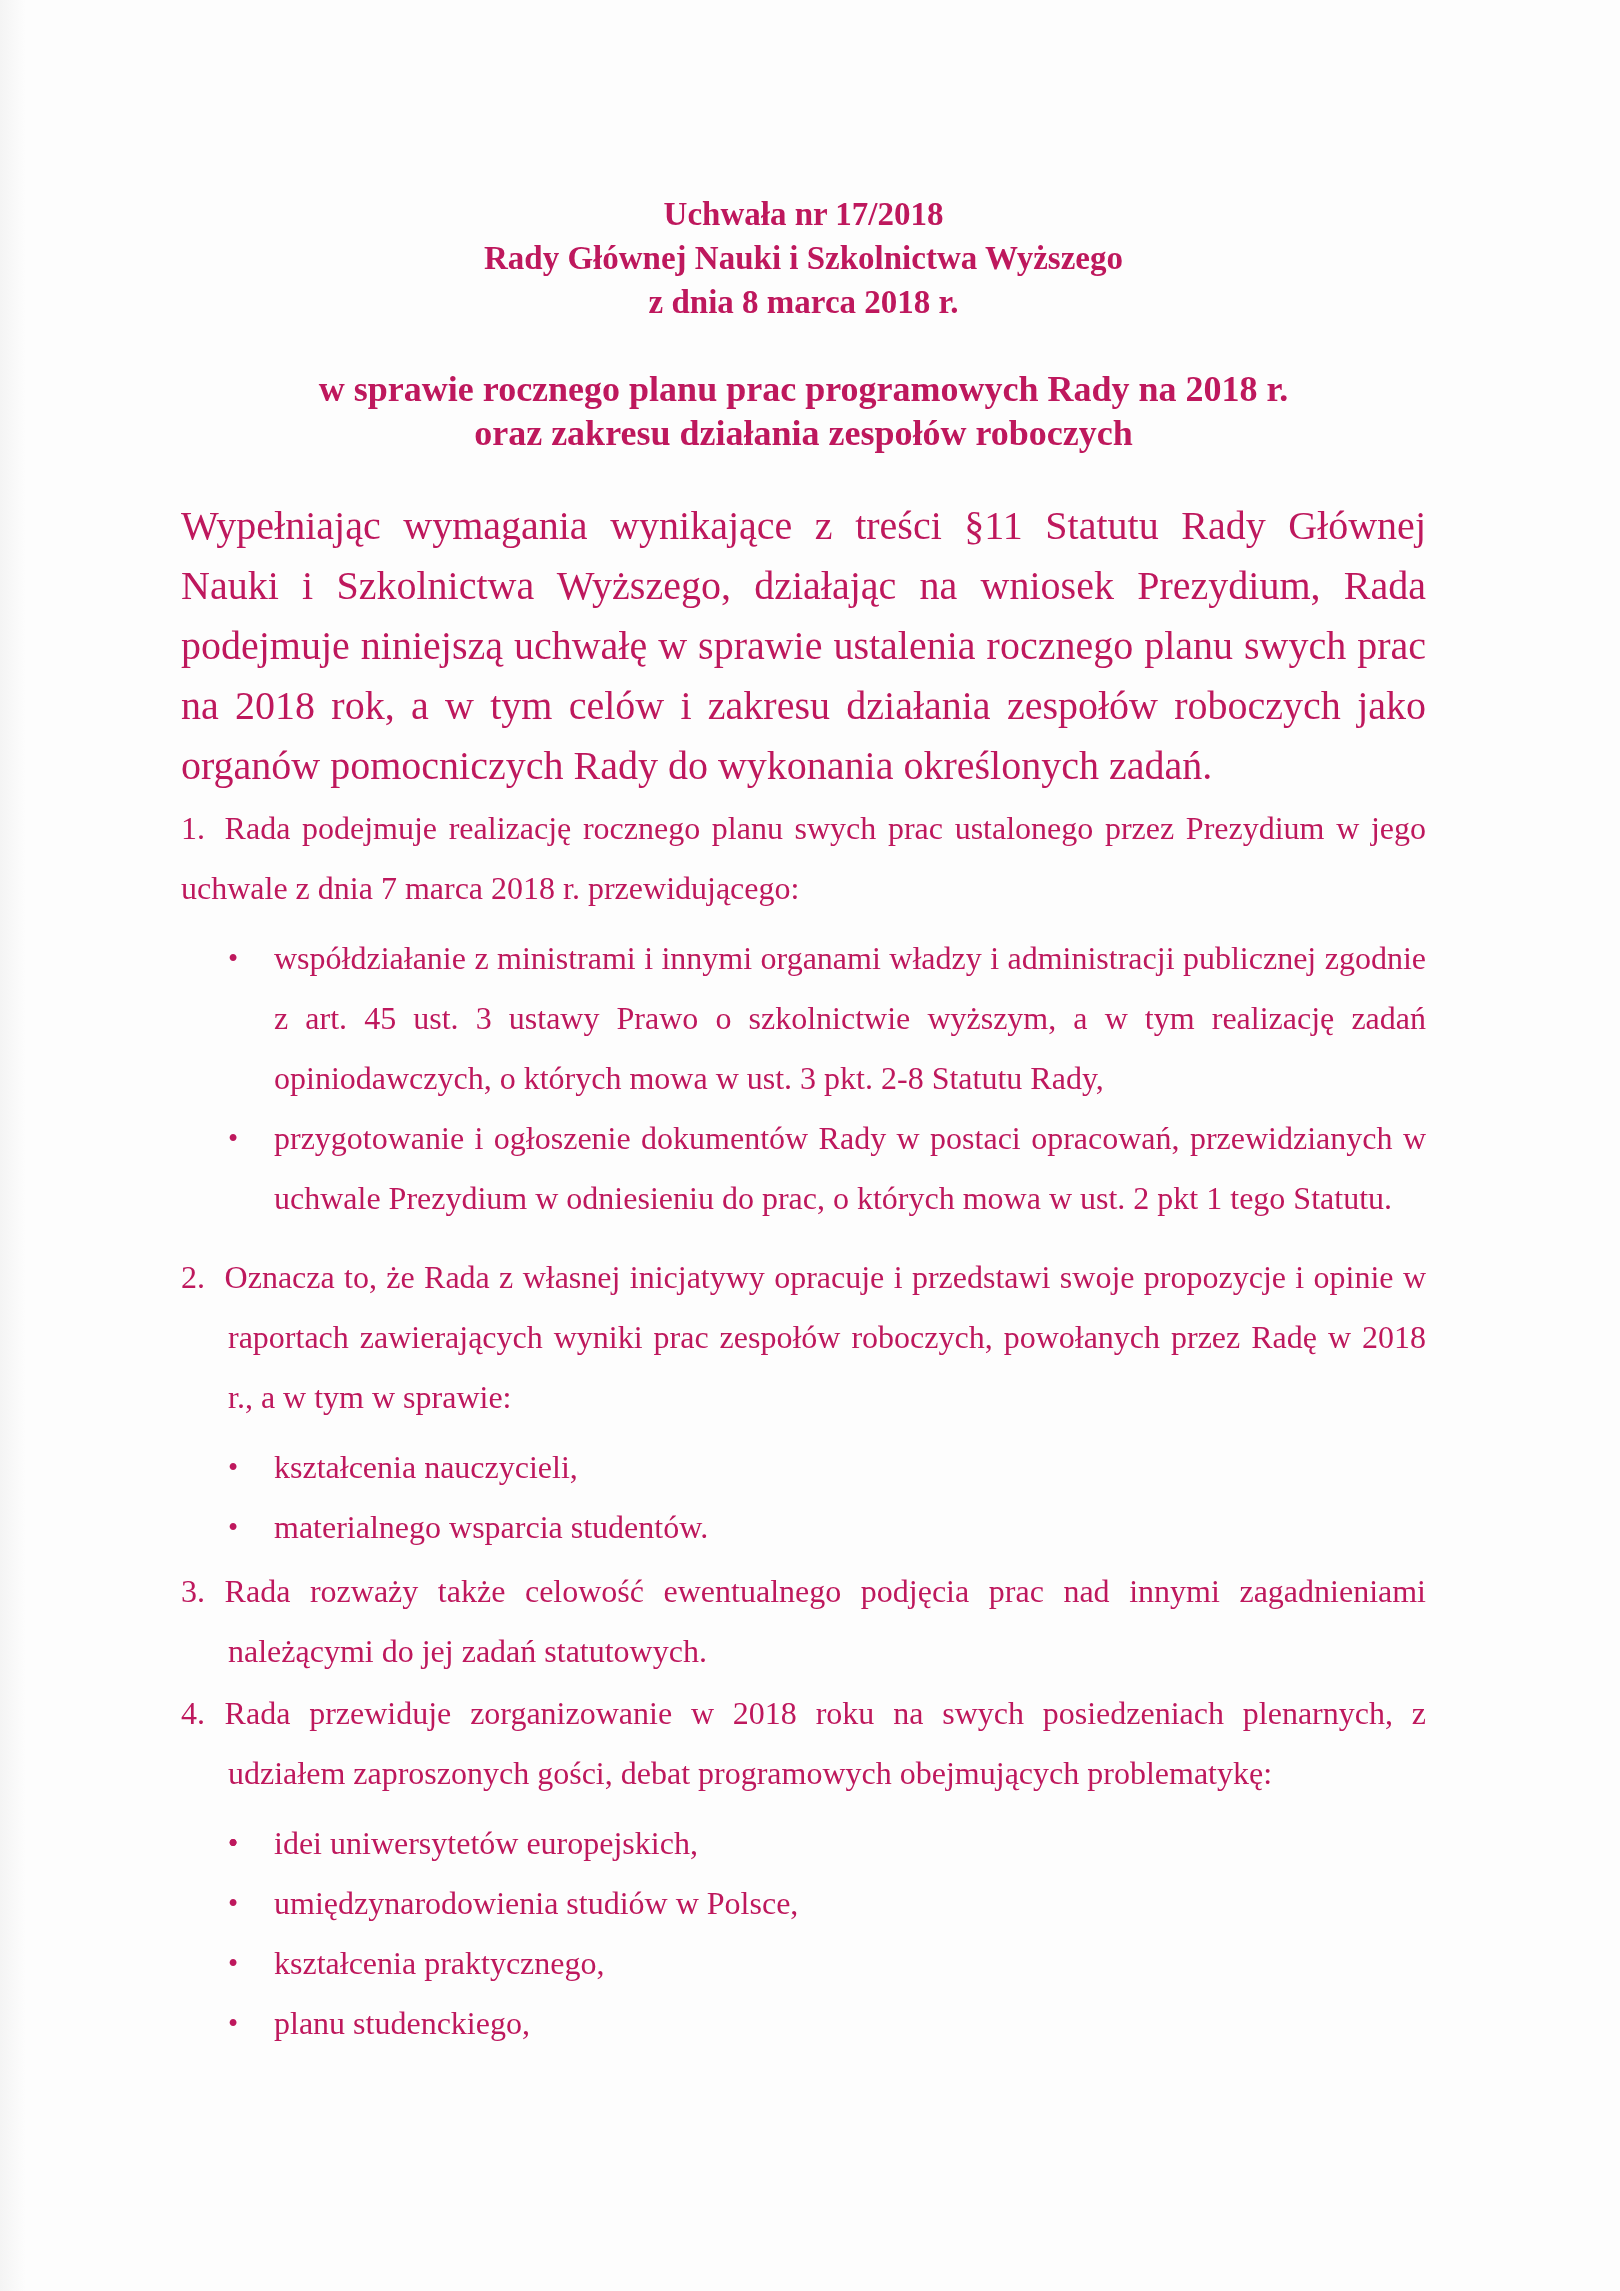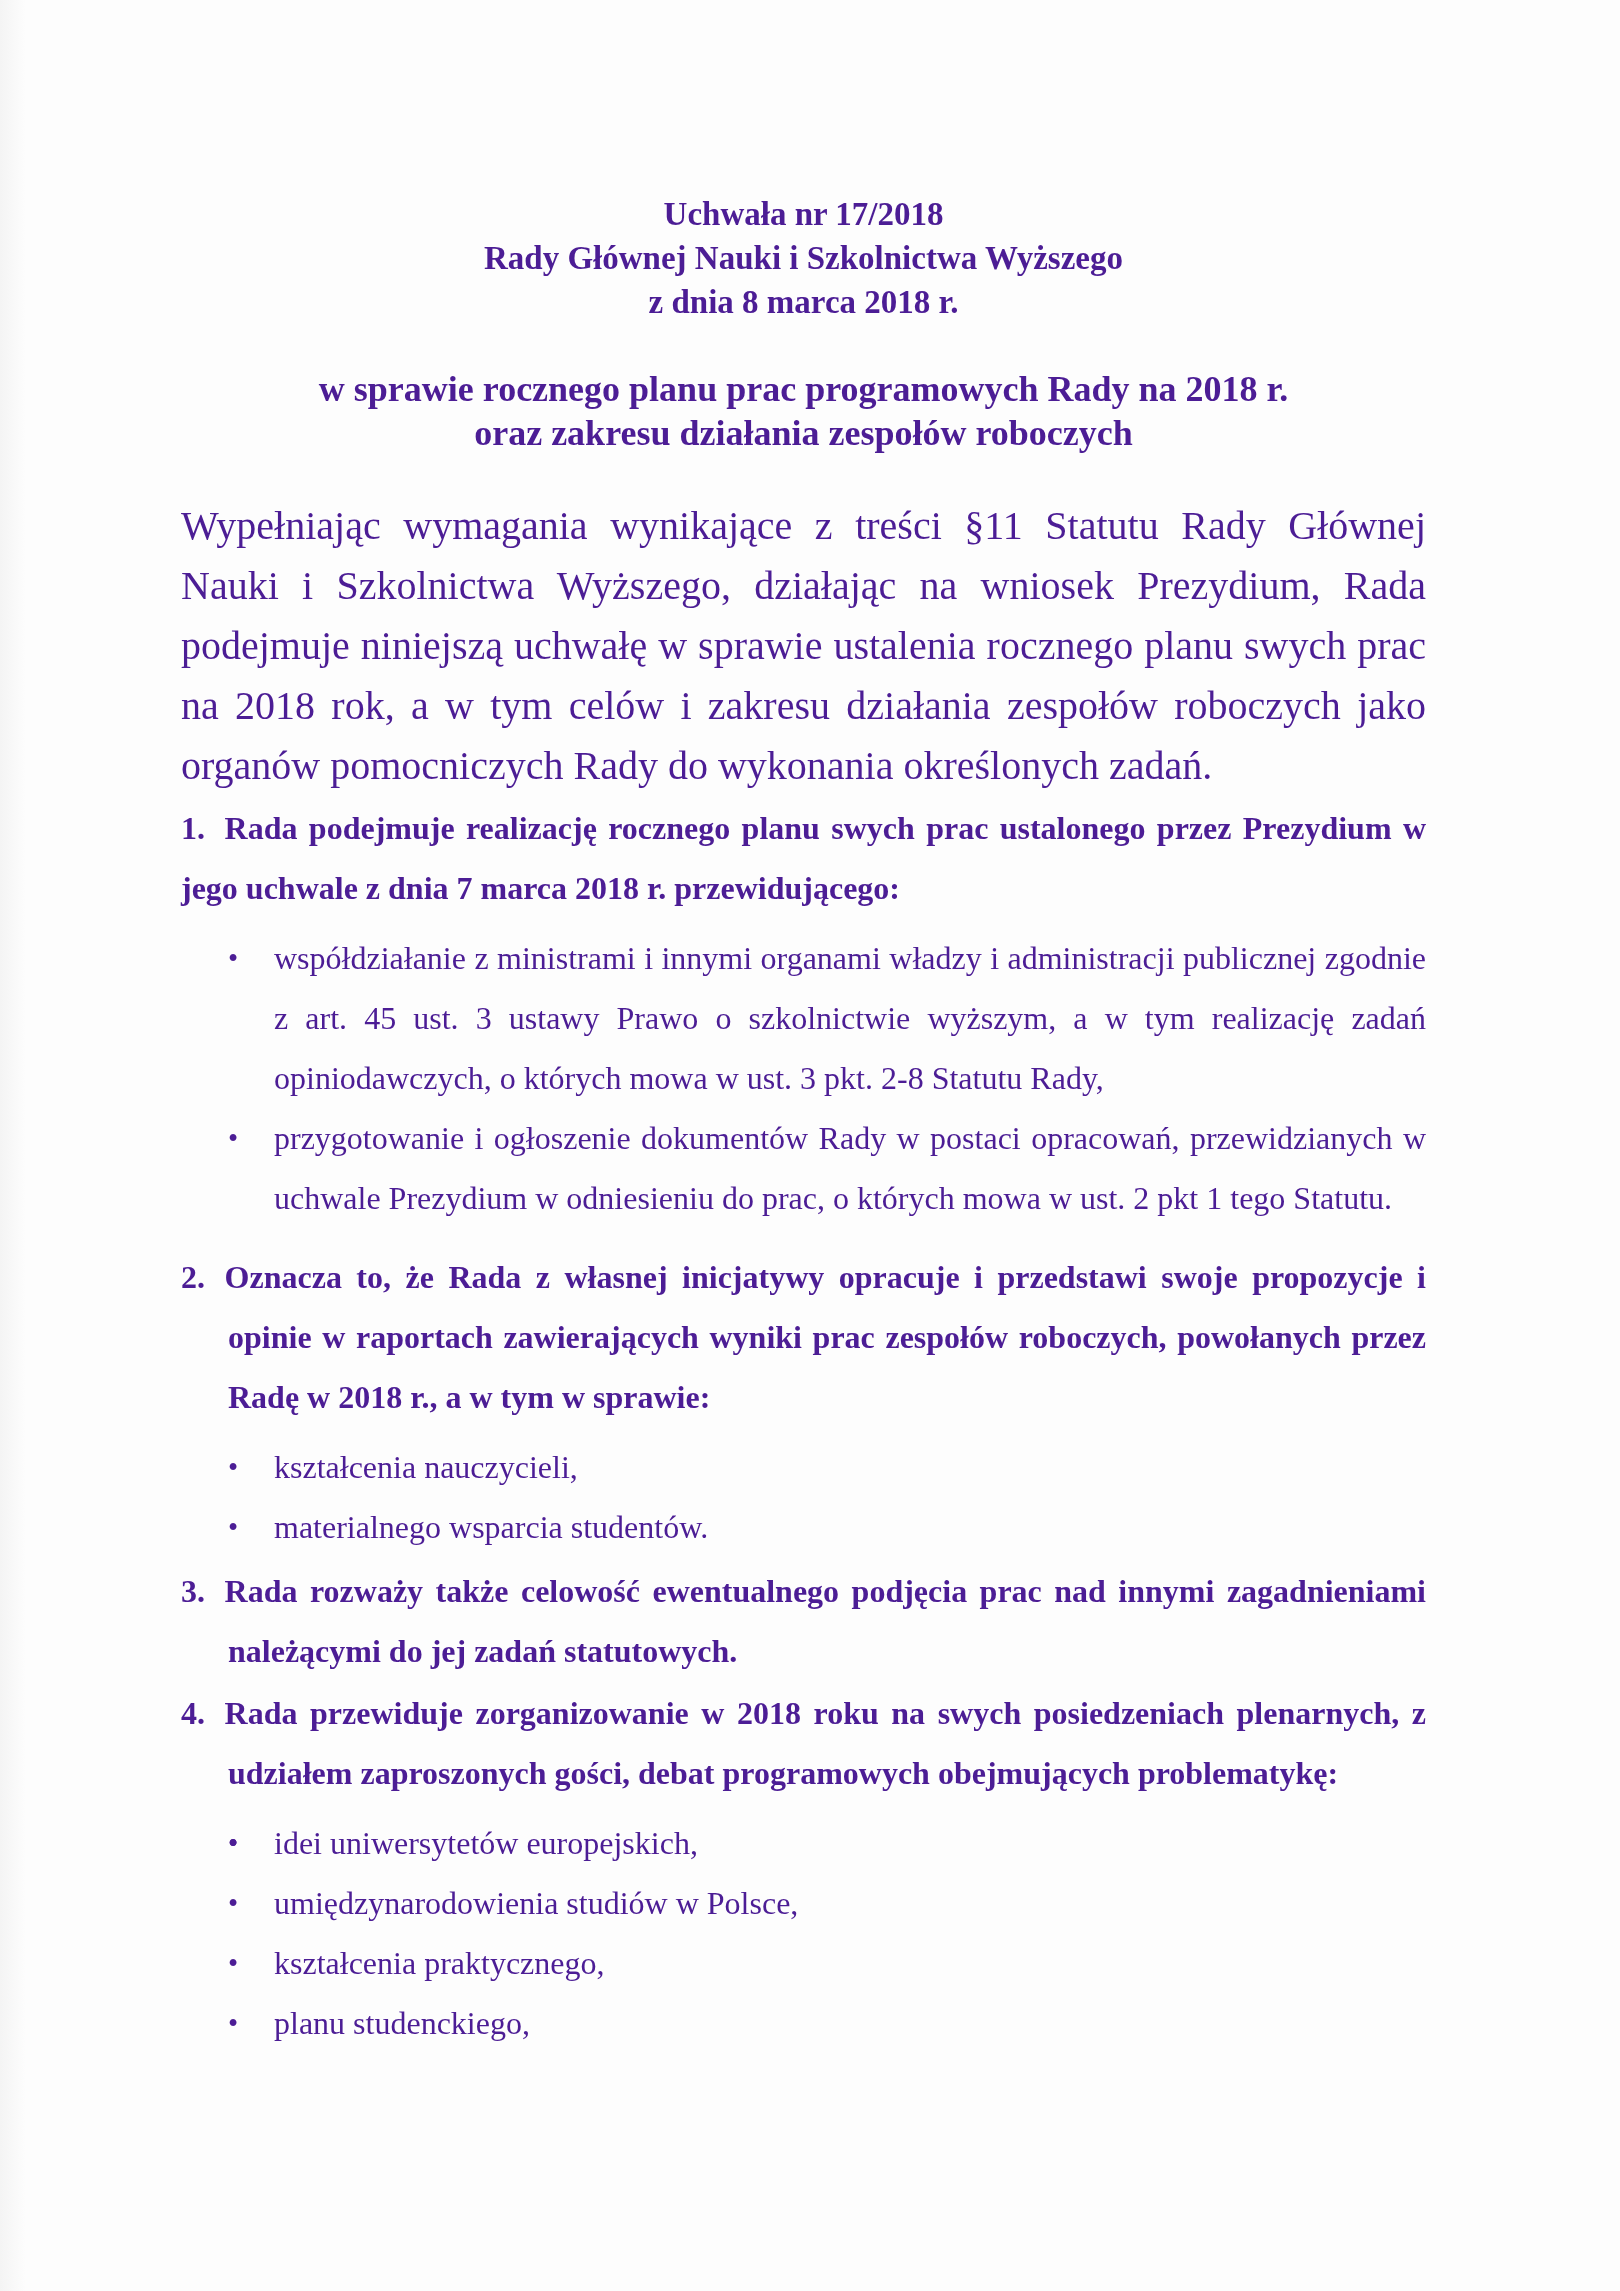--- a/index.html
+++ b/index.html
@@ -7,21 +7,21 @@
     padding: 0;
     background: #ffffff;
   }
   .page {
     position: relative;
     width: 1620px;
     height: 2292px;
     background: #fdfdfd;
     overflow: hidden;
     font-family: "Liberation Serif", "DejaVu Serif", serif;
-    color: #4c1d95;
+    color: #be185d;
   }
   
   .scan-edge {
     position: absolute;
     left: 0; top: 0; bottom: 0;
     width: 25.5px;
     background: linear-gradient(to right, #f4f4f4, #fdfdfd);
     pointer-events: none;
   }
   .content {
@@ -47,21 +47,20 @@
     margin-top: 41px;
     font-size: 40px;
     line-height: 60px;
     text-align: justify;
   }
   .item {
     font-size: 32px;
     line-height: 60px;
     text-align: justify;
     margin-top: 2px;
-    font-weight: bold;
   }
   .item.hang {
     padding-left: 47px;
     text-indent: -47px;
   }
   .item.gap-before {
     margin-top: 19.6px;
   }
   .num {
     margin-right: 19.6px;

